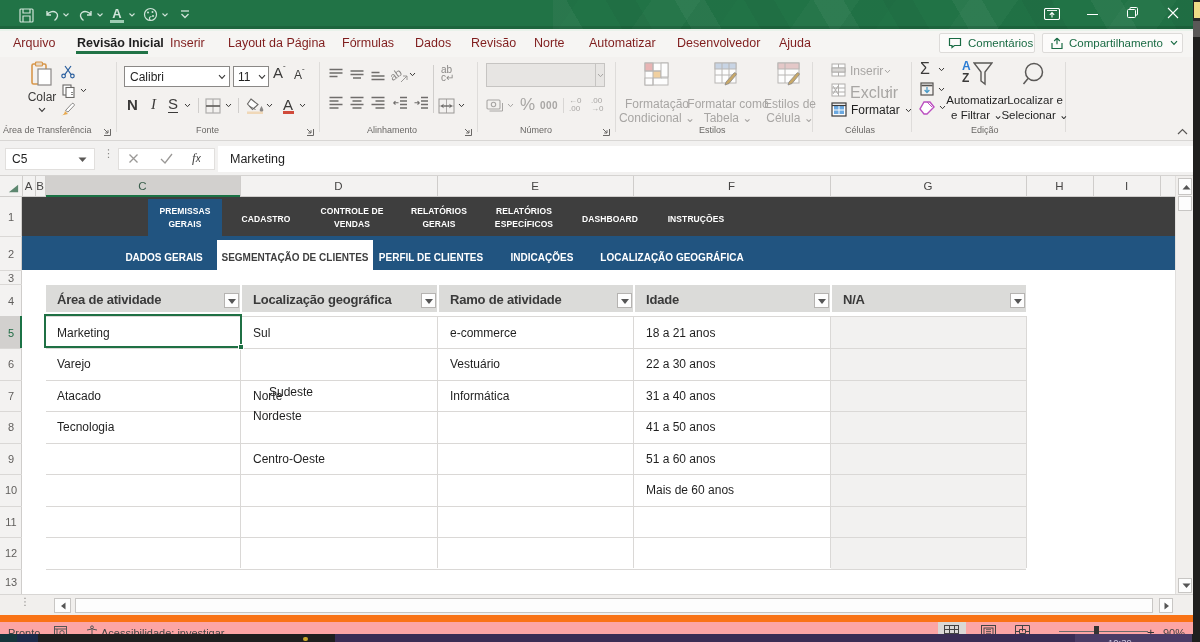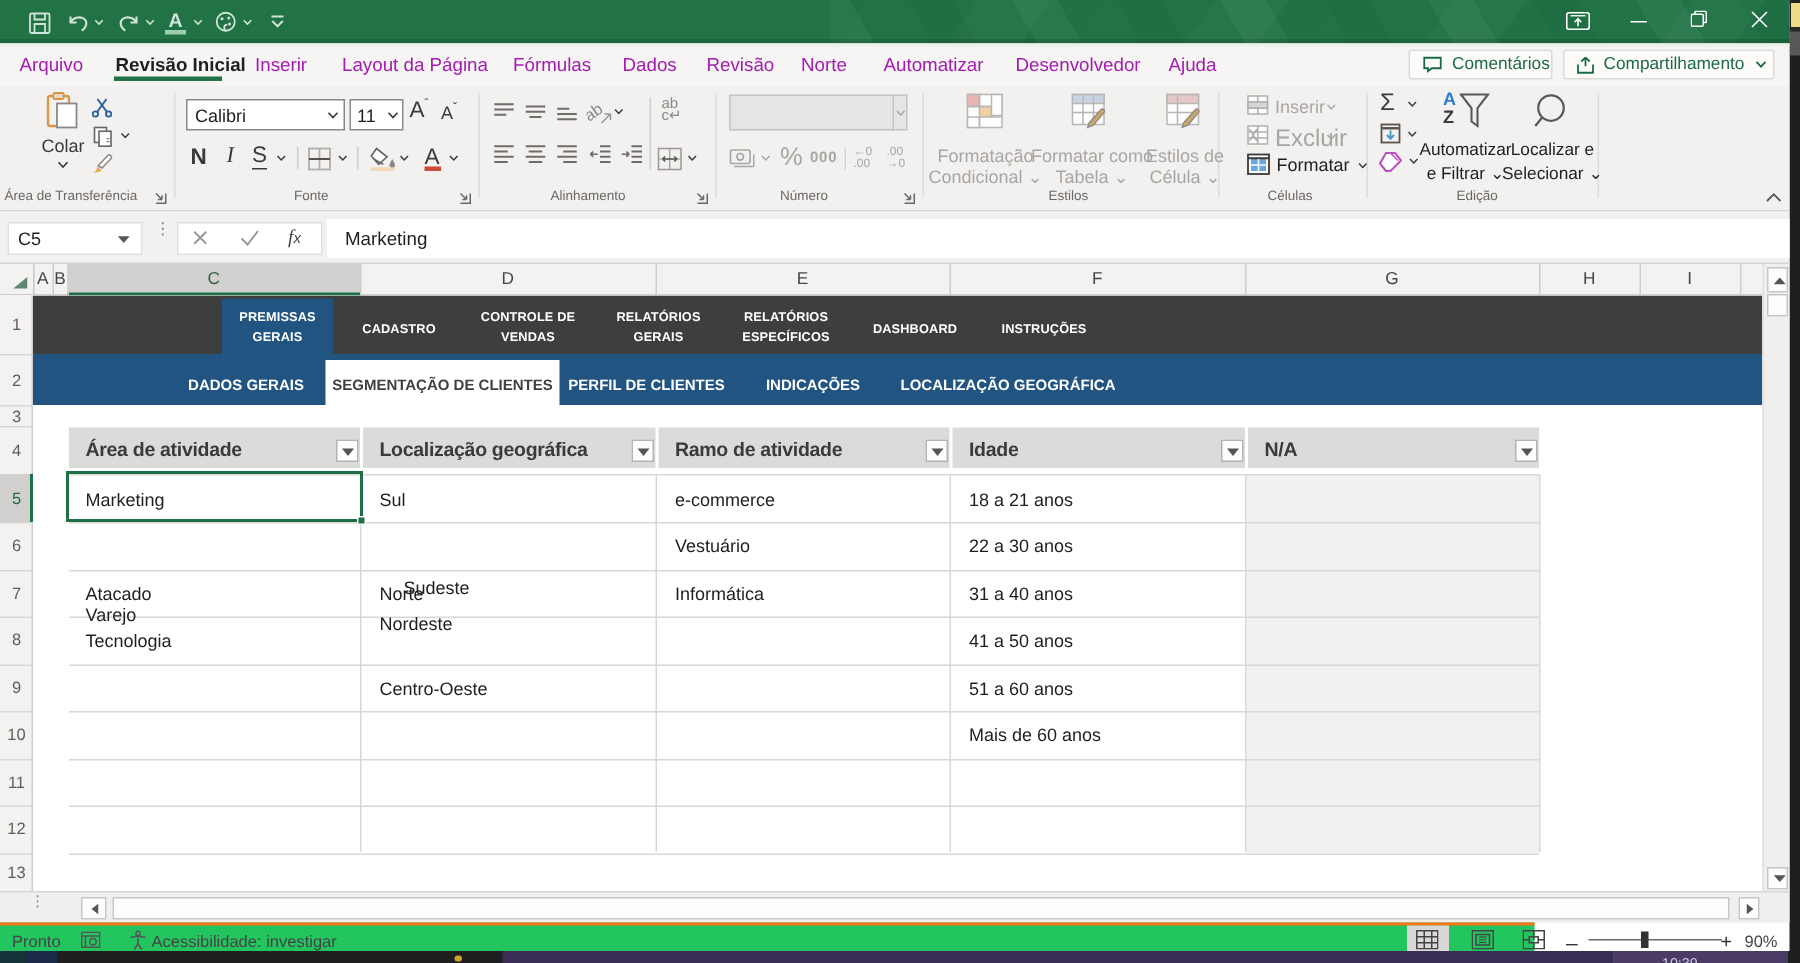--- a/index.html
+++ b/index.html
@@ -5,21 +5,21 @@
 html,body{width:1200px;height:642px;overflow:hidden;background:#fff;}
 .abs{position:absolute;}
 #stage{position:relative;width:1200px;height:642px;overflow:hidden;}
 
 #titlebar{left:0;top:0;width:1193px;height:29px;background:#217346;}
 #titlebar .pat{right:0;top:0;width:640px;height:29px;
  background:repeating-linear-gradient(60deg,rgba(255,255,255,0.045) 0 26px,rgba(255,255,255,0) 26px 60px,rgba(0,0,0,0.035) 60px 86px,rgba(255,255,255,0) 86px 120px),repeating-linear-gradient(-55deg,rgba(0,0,0,0.02) 0 30px,rgba(255,255,255,0.025) 30px 70px,rgba(255,255,255,0) 70px 130px);}
 #titlebar .botline{left:0;bottom:0;width:100%;height:3px;background:rgba(0,0,0,0.12);}
 
 #tabrow{left:0;top:29px;width:1193px;height:28px;background:#f6f5f3;}
-.rtab{position:absolute;top:7px;font-size:12.5px;color:#a21caf;white-space:nowrap;}
+.rtab{position:absolute;top:7px;font-size:12.5px;color:#7f1d1d;white-space:nowrap;}
 .rtab.active{color:#217346;font-weight:bold;color:#1f1f1f;}
 .grnbtn{position:absolute;top:4px;height:20px;border:1px solid #dddbd9;background:#fcfbfa;border-radius:2px;color:#1a6b44;font-size:11.5px;display:flex;align-items:center;}
 
 #ribbon{left:0;top:57px;width:1193px;height:84px;background:#f3f1ef;border-bottom:1px solid #d8d6d4;}
 .gsep{position:absolute;top:5px;width:1px;height:70px;background:#dedcda;}
 .glabel{position:absolute;top:68px;font-size:9px;color:#6a6866;white-space:nowrap;}
 .launchsvg{width:9px;height:9px;}
 .dis{color:#a8a6a4;}
 
 #fbar{left:0;top:141px;width:1193px;height:35px;background:#f2f1f0;border-bottom:1px solid #d5d3d1;}
@@ -40,21 +40,21 @@
 .fbtn{position:absolute;top:96px;width:15px;height:15px;background:#fdfdfd;border:1px solid #b5b3b1;}
 .fbtn:after{content:"";position:absolute;left:3px;top:5px;border-left:4px solid transparent;border-right:4px solid transparent;border-top:5px solid #555;}
 .hline{position:absolute;left:46px;width:980px;height:1px;background:#dad8d6;}
 .vline{position:absolute;width:1px;background:#dad8d6;}
 .ctext{position:absolute;font-size:12px;color:#1f1f1f;}
 
 #vscroll{left:1175px;top:176px;width:18px;height:418px;background:#f1efed;border-left:1px solid #e1dfdd;}
 #hscroll{left:0;top:594px;width:1193px;height:21px;background:#f1efed;border-top:1px solid #d8d6d4;}
 .sbtn{position:absolute;background:#fdfdfd;border:1px solid #c8c6c4;}
 
-#status{left:0;top:615px;width:1023px;height:19px;background:#22c55e;border-top:2px solid #f97316;font-size:11px;color:#444;}
+#status{left:0;top:615px;width:1193px;height:19px;background:#fca5a5;border-top:7px solid #f97316;font-size:11px;color:#444;}
 
 #taskbar{left:0;top:634px;width:1200px;height:8px;background:#1f1f1f;}
 
 #rstrip{left:1193px;top:0;width:7px;height:642px;background:#201f1e;}
 </style>
 </head>
 <body>
 <div id="stage">
 
 <div class="abs" id="rstrip">
@@ -539,21 +539,21 @@
       <div class="hline" style="top:277px"></div>
       <div class="hline" style="top:308.5px"></div>
       <div class="hline" style="top:340px"></div>
       <div class="hline" style="top:371.5px"></div>
       <div class="vline" style="left:240px;top:119px;height:252px;"></div>
       <div class="vline" style="left:437px;top:119px;height:252px;"></div>
       <div class="vline" style="left:633px;top:119px;height:252px;"></div>
       <div class="vline" style="left:830px;top:119px;height:252px;"></div>
       <div class="vline" style="left:1026px;top:119px;height:252px;"></div>
       <div class="ctext" style="left:57px;top:128.5px;">Marketing</div>
-      <div class="ctext" style="left:57px;top:160.25px;margin-top:46px;">Varejo</div>
+      <div class="ctext" style="left:57px;top:160.25px;">Varejo</div>
       <div class="ctext" style="left:57px;top:191.75px;">Atacado</div>
       <div class="ctext" style="left:57px;top:223.25px;">Tecnologia</div>
       <div class="ctext" style="left:253px;top:128.5px;">Sul</div>
       <div class="ctext" style="left:269px;top:160.25px;margin-top:28px;">Sudeste</div>
       <div class="ctext" style="left:253px;top:191.75px;">Norte</div>
       <div class="ctext" style="left:253px;top:212px;">Nordeste</div>
       <div class="ctext" style="left:253px;top:254.75px;">Centro-Oeste</div>
       <div class="ctext" style="left:450px;top:128.5px;">e-commerce</div>
       <div class="ctext" style="left:450px;top:160.25px;">Vestuário</div>
       <div class="ctext" style="left:450px;top:191.75px;">Informática</div>

